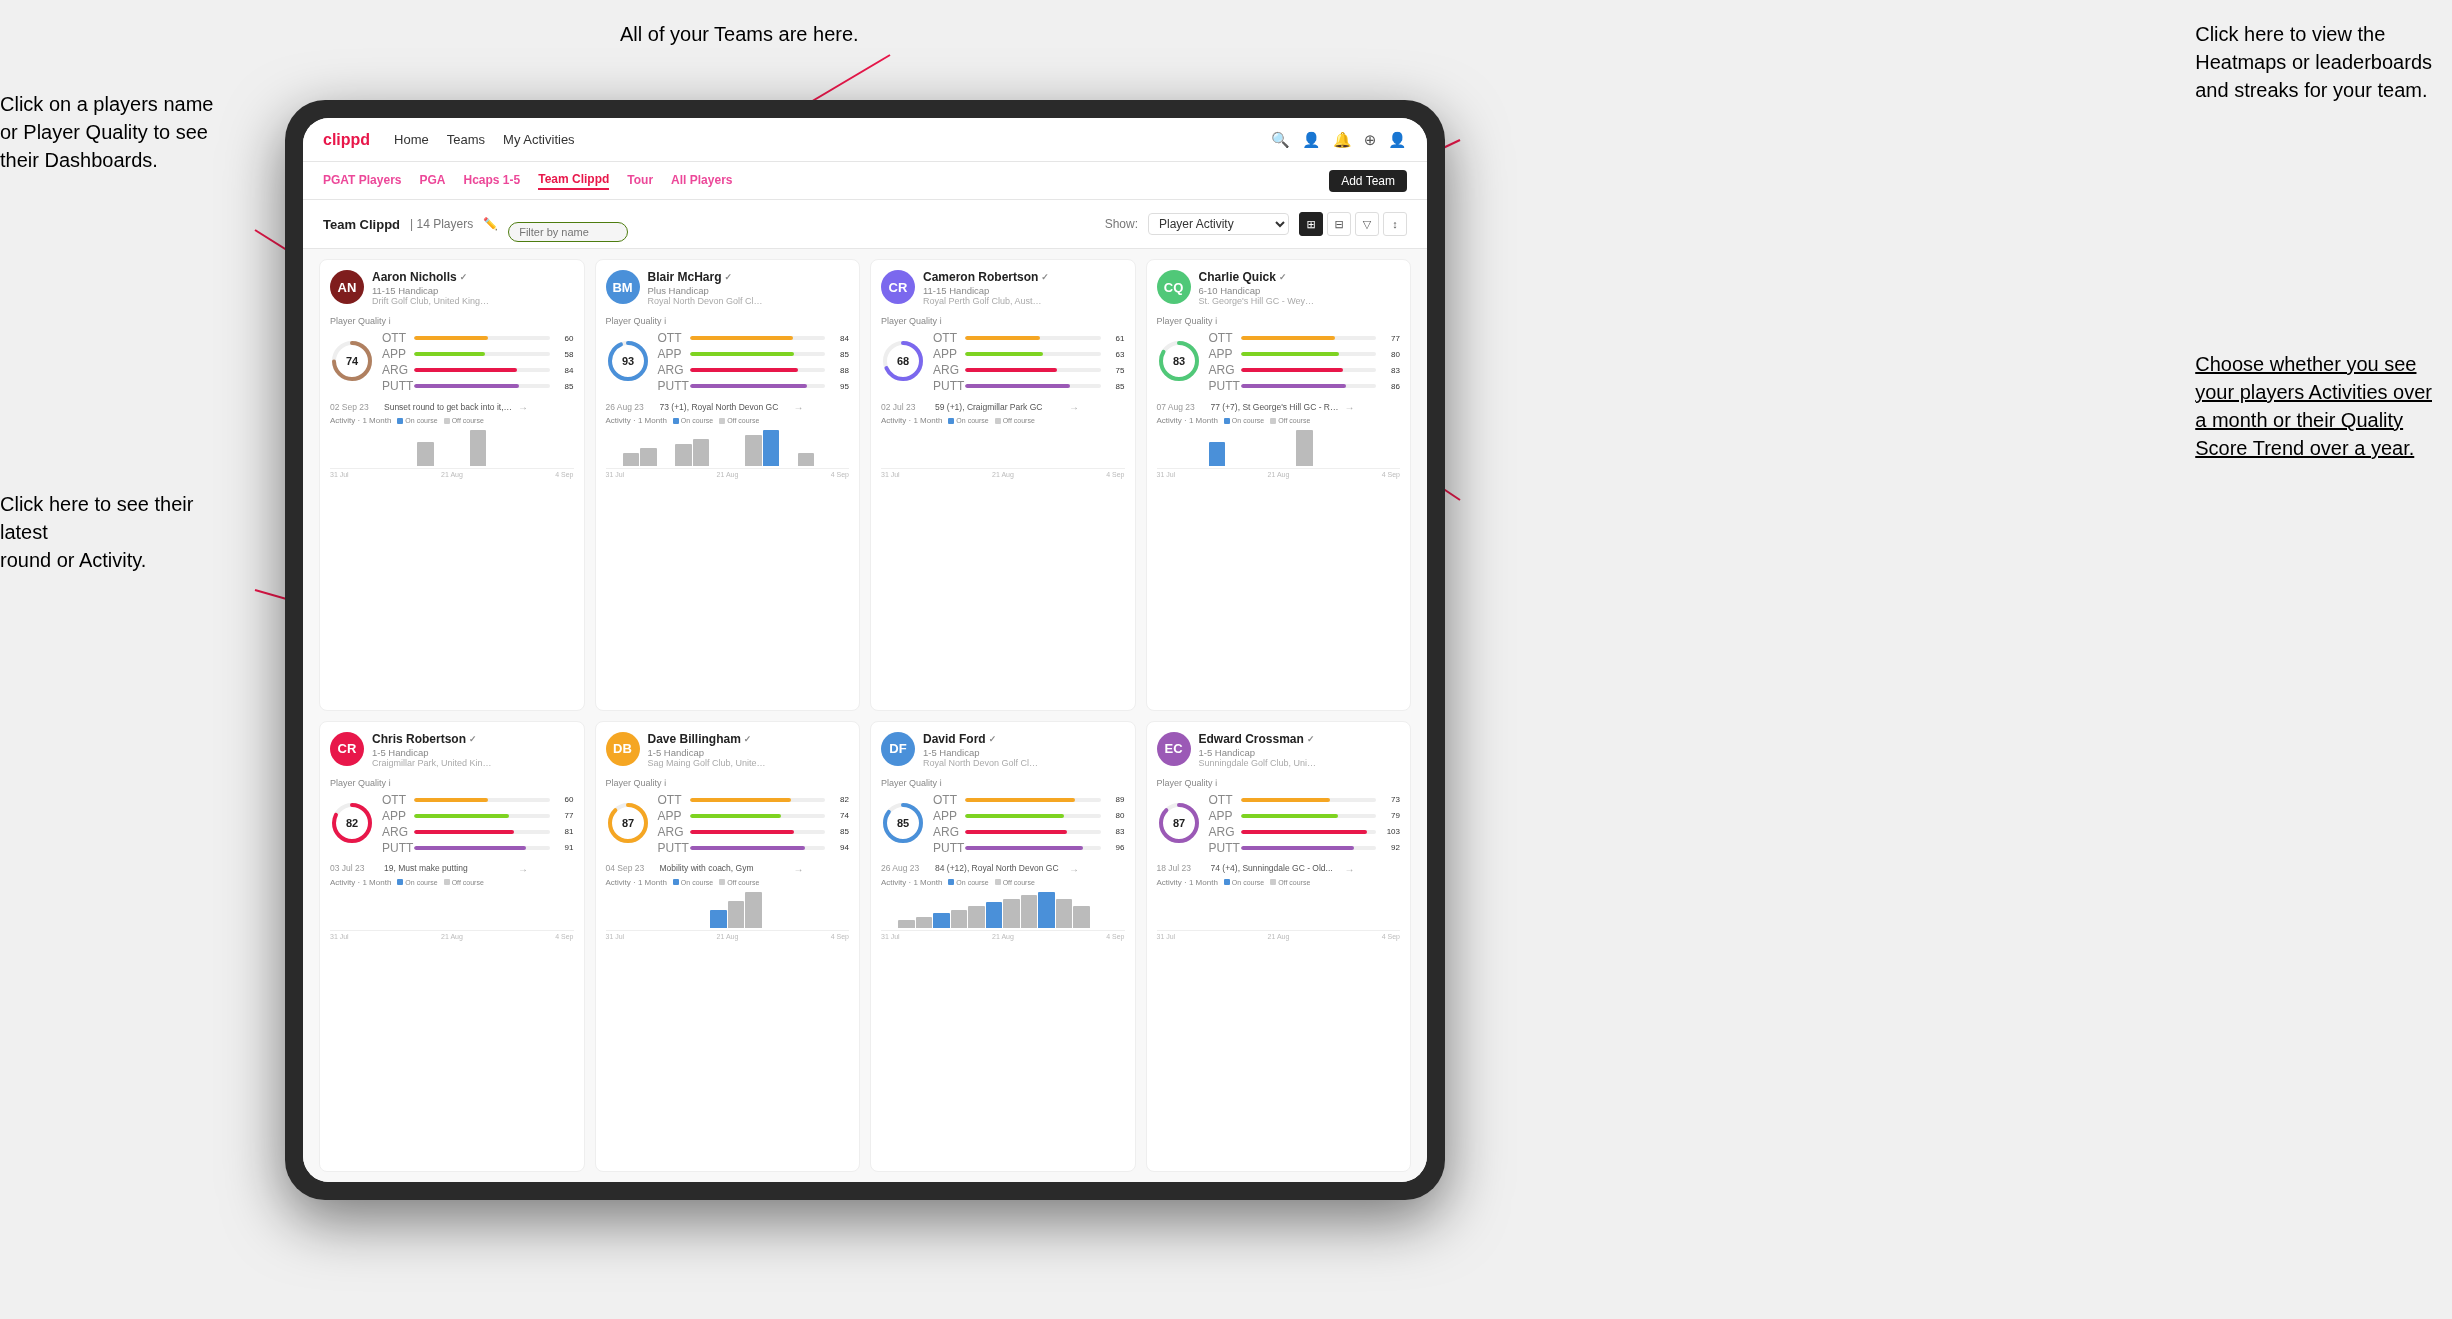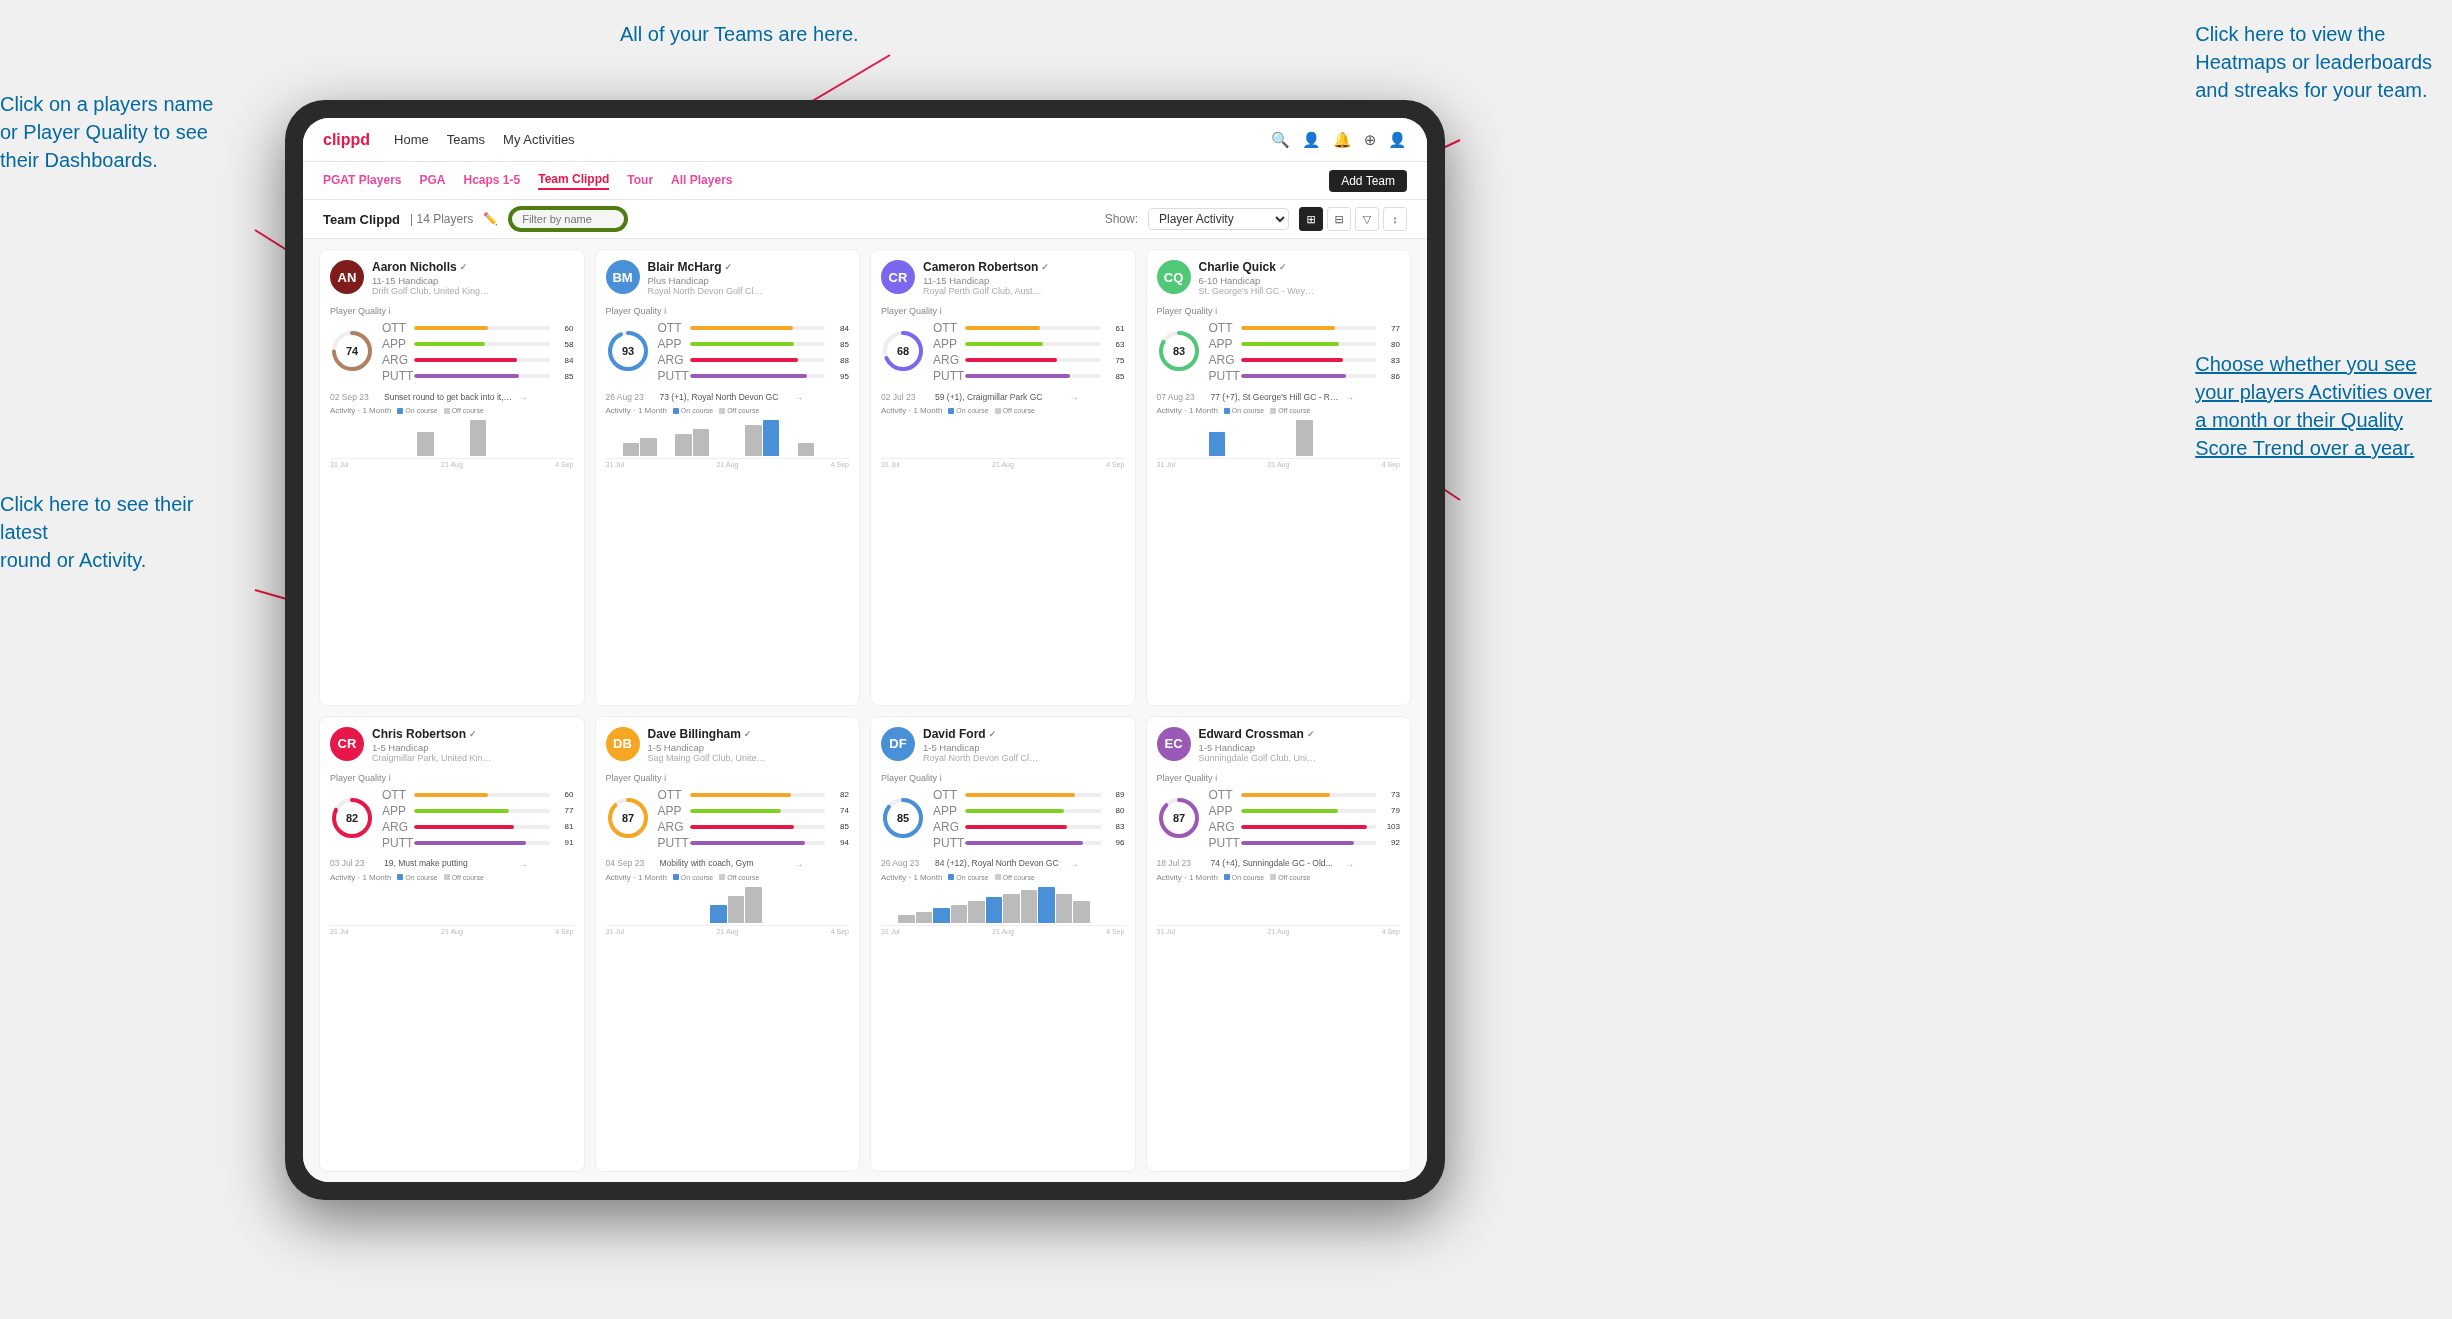--- a/index.html
+++ b/index.html
@@ -9,21 +9,21 @@
       width: 2452px;
       height: 1319px;
       position: relative;
       overflow: hidden;
     }
 
     
     .annotation {
       position: absolute;
       font-size: 22px;
-      color: #0369a1;
+      color: #000000;
       line-height: 1.4;
       max-width: 260px;
     }
 
     
     .ipad {
       position: absolute;
       left: 285px;
       top: 100px;
       width: 1160px;
@@ -133,26 +133,27 @@
       font-size: 12px;
       color: #777;
     }
     .edit-icon {
       font-size: 12px;
       color: #777;
       cursor: pointer;
     }
     .search-box {
       background: #f5f5f5;
-      border: 4px solid #4d7c0f;
+      border: 1px solid #4d7c0f;
       border-radius: 16px;
       padding: 3px 10px;
       font-size: 11px;
       color: #999;
       width: 120px;
+      margin-top: 16px;
     }
     .show-label {
       font-size: 12px;
       color: #777;
       margin-left: auto;
     }
     .show-select {
       font-size: 12px;
       color: #333;
       border: 1px solid #ddd;

